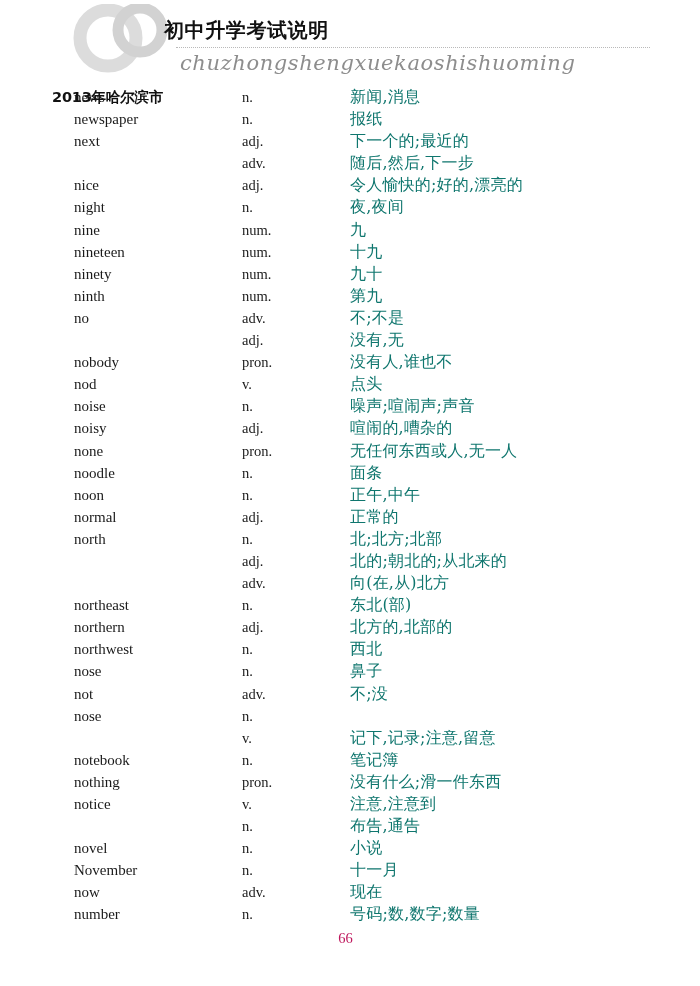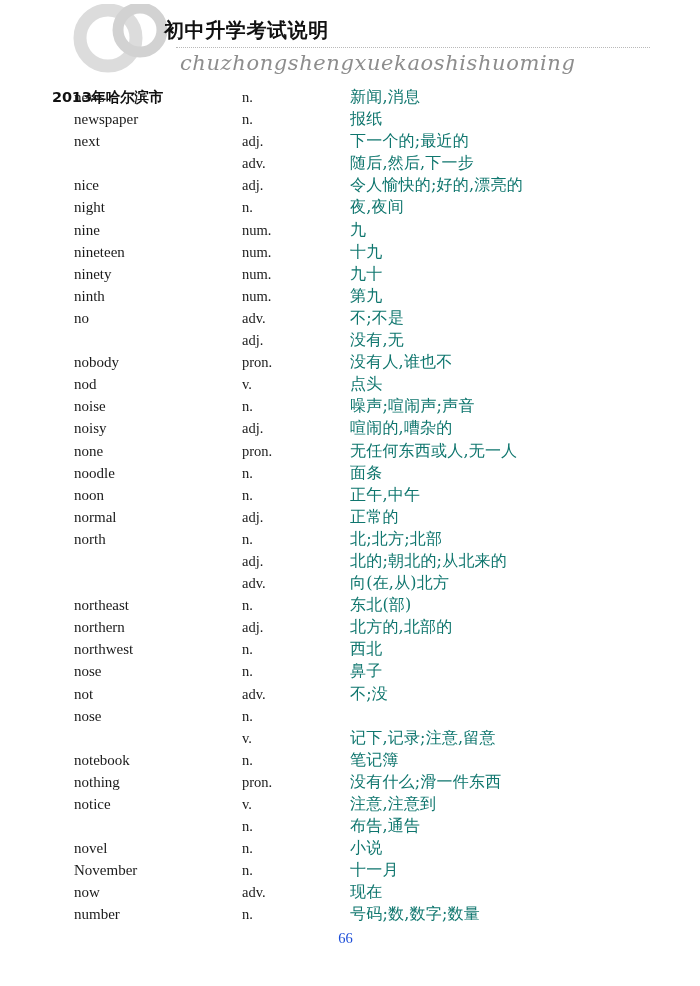--- a/index.html
+++ b/index.html
@@ -127,21 +127,21 @@
   }
 
   
   .page-number {
     position: absolute;
     left: 0;
     top: 930px;
     width: 691px;
     text-align: center;
     font-size: 14.5px;
-    color: #1d4ed8;
+    color: #be185d;
   }
 </style>
 </head>
 <body>
 
 <div class="page">
 
   <div class="masthead">
 
     <svg class="watermark" viewBox="0 0 130 74">

